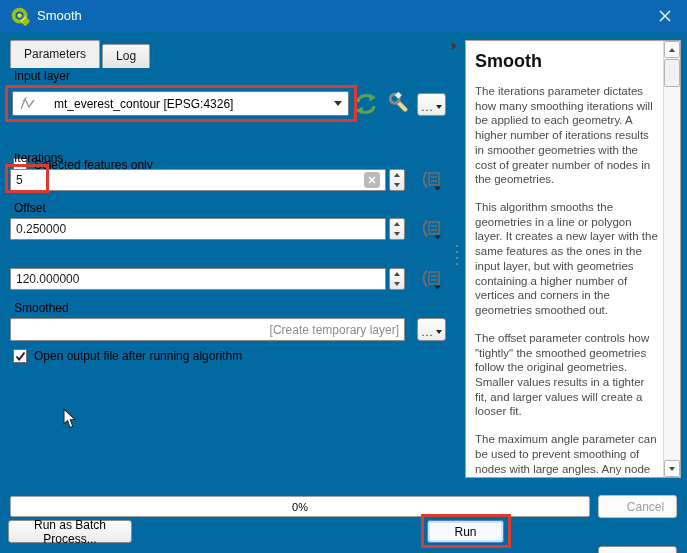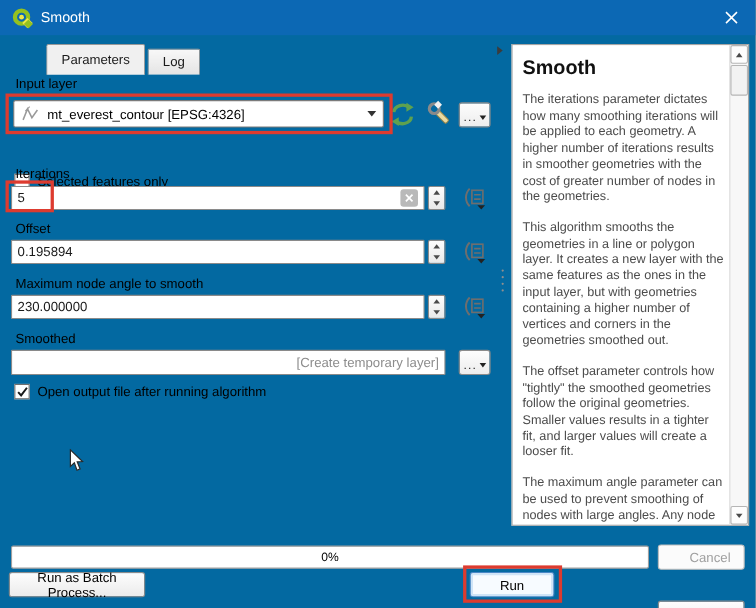--- a/index.html
+++ b/index.html
@@ -14,21 +14,21 @@
   .titlebar .qlogo { position:absolute; left:10px; top:6px; width:20px; height:20px; }
   .titlebar .ttext { position:absolute; left:37px; top:0; line-height:32px; color:#ffffff; font-size:13px; }
   .closebtn { position:absolute; right:0; top:0; width:45px; height:32px; display:flex;
               align-items:center; justify-content:center; cursor:pointer; }
 
   
   .tabbar { position:absolute; left:10px; top:40px; display:flex; align-items:flex-end; }
   .tab { border:1px solid #989898; border-bottom:none; border-radius:2px 2px 0 0;
          padding:4px 13px 5px 13px; background:linear-gradient(#f8f8f8,#e4e4e4); margin-right:2px;
          cursor:pointer; font-size:12px; }
-  .tab.active { background:#f0f0f0; padding-top:6px; padding-bottom:7px; position:relative; z-index:2;margin-left:32px; }
+  .tab.active { background:#f0f0f0; padding-top:6px; padding-bottom:7px; position:relative; z-index:2; }
 
   .flabel { position:absolute; font-size:12px; color:#000; }
 
   
   .anno { position:absolute; border:3px solid #dd3b2f; pointer-events:none; z-index:50; }
 
   
   .combo { position:absolute; background:#fff; border:1px solid #7b7b7b; border-radius:2px;
            display:flex; align-items:center; padding:0 6px; cursor:pointer; }
   .combo .ctext { flex:1; margin-left:6px; font-size:12px; color:#000; white-space:nowrap; overflow:hidden; }
@@ -112,21 +112,21 @@
     </div>
   </div>
 
   <div class="tabbar">
     <div class="tab active">Parameters</div>
     <div class="tab">Log</div>
   </div>
 
   <div class="flabel" style="left:14px; top:69px;">Input layer</div>
   <div class="anno" style="left:5px; top:85px; width:352px; height:37px;"></div>
-  <div class="combo" style="left:12px; top:91px; width:337px; height:25px;">
+  <div class="combo" style="left:12px; top:91px; width:337px; height:25px;gap:11px;">
     <svg width="18" height="16" viewBox="0 0 18 16">
       <path d="M2,13 L6,3 L10,11 L15,4" fill="none" stroke="#9a9a9a" stroke-width="1.4"></path>
       <path d="M4,5 L8,1" fill="none" stroke="#9a9a9a" stroke-width="1"></path>
     </svg>
     <span class="ctext">mt_everest_contour [EPSG:4326]</span>
     <span class="caret-down"></span>
   </div>
   <div class="iconbtn" style="left:352px; top:91px; width:28px; height:26px;">
     <svg width="26" height="24" viewBox="0 0 26 24">
       <path d="M5,10 A8 7 0 0 1 19,6" fill="none" stroke="#5ea14f" stroke-width="3"></path>
@@ -176,42 +176,41 @@
     <svg width="24" height="24" viewBox="0 0 24 24">
       <path d="M8,3.5 C3.5,8 3.5,15 8,19.5" fill="none" stroke="#6e6e6e" stroke-width="1.8"></path>
       <rect x="10" y="5" width="10" height="12" fill="none" stroke="#6e6e6e" stroke-width="1.5"></rect>
       <path d="M12,9 h6 M12,13 h6" stroke="#6e6e6e" stroke-width="1.5"></path>
       <polygon points="15,18.5 22,18.5 18.5,22.5" fill="#222"></polygon>
     </svg>
   </div>
 
   <div class="flabel" style="left:14px; top:201px;">Offset</div>
   <div class="tfield" style="left:10px; top:218px; width:376px; height:22px;">
-    <span class="fval">0.195894</span>
+    <span class="fval">0.250000</span>
   </div>
   <div class="spinbox" style="left:389px; top:218px; height:22px;">
     <span class="spin-half">
         <i class="tri-up"></i>
       </span>
     <span class="spin-half">
         <i class="tri-down"></i>
       </span>
   </div>
   <div class="iconbtn" style="left:417px; top:216px; width:28px; height:26px;">
     <svg width="24" height="24" viewBox="0 0 24 24">
       <path d="M8,3.5 C3.5,8 3.5,15 8,19.5" fill="none" stroke="#6e6e6e" stroke-width="1.8"></path>
       <rect x="10" y="5" width="10" height="12" fill="none" stroke="#6e6e6e" stroke-width="1.5"></rect>
       <path d="M12,9 h6 M12,13 h6" stroke="#6e6e6e" stroke-width="1.5"></path>
       <polygon points="15,18.5 22,18.5 18.5,22.5" fill="#222"></polygon>
     </svg>
   </div>
 
-  <div class="flabel" style="left:14px; top:251px;">Maximum node angle to smooth</div>
   <div class="tfield" style="left:10px; top:268px; width:376px; height:22px;">
-    <span class="fval">230.000000</span>
+    <span class="fval">120.000000</span>
   </div>
   <div class="spinbox" style="left:389px; top:268px; height:22px;">
     <span class="spin-half">
         <i class="tri-up"></i>
       </span>
     <span class="spin-half">
         <i class="tri-down"></i>
       </span>
   </div>
   <div class="iconbtn" style="left:417px; top:266px; width:28px; height:26px;">

